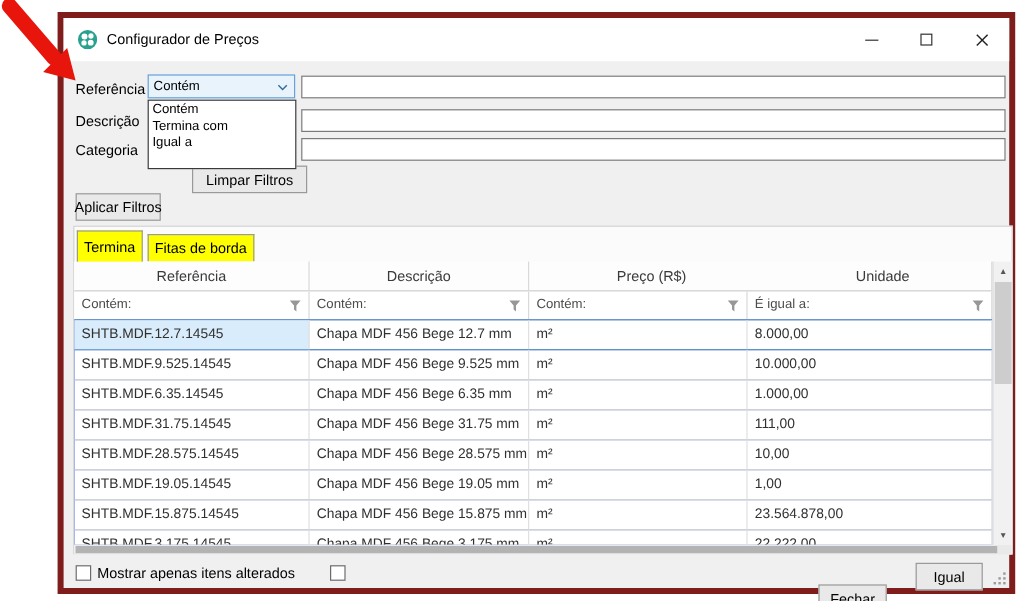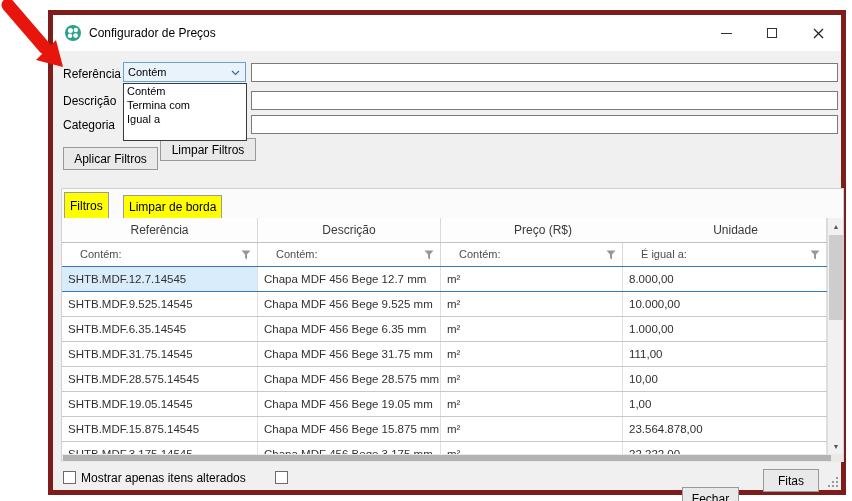--- a/index.html
+++ b/index.html
@@ -39,21 +39,21 @@
     position: absolute; left: 70px; top: 68px; width: 124px; height: 58px;
     background: #fff; border: 1px solid #3a3a3a; z-index: 50;
   }
   .dd-item { height: 14px; line-height: 14px; font-size: 11px; padding-left: 3px; white-space: nowrap; cursor: default; }
   .dd-item.hl { background: #0a6cd6; color: #fff; }
   .btn {
     position: absolute; background: #e9e9e9; border: 1px solid #999;
     font-family: "Liberation Sans", sans-serif; font-size: 12px; color: #000;
     display: flex; align-items: center; justify-content: center; cursor: default; white-space: nowrap;
   }
-  .btn-apply { left: 10px; top: 132px; width: 95px; height: 23px; }
+  .btn-apply { left: 10px; top: 146px; width: 71px; height: 23px; }
   .btn-clear { left: 107px; top: 123px; width: 96px; height: 23px; }
   
   .tabcontrol {
     position: absolute; left: 8px; top: 173px; width: 783px; height: 274px;
     background: #fbfbfb; border: 1px solid #d2d2d2;
   }
   .tab {
     position: absolute; background: #ffff00; border: 1px solid #9a9a9a; border-bottom: none;
     font-size: 12px; display: flex; align-items: center; justify-content: center;
     padding: 0 5px; cursor: default; white-space: nowrap;
@@ -62,21 +62,21 @@
   .tab.inactive { left: 61px; top: 6px; height: 23px; }
   .grid { position: absolute; left: 0; top: 29px; width: 781px; height: 244px; background: #fff; }
   .hdr-row { position: absolute; left: 0; top: 0; width: 765px; height: 25px; display: flex; border-bottom: 1px solid #c2c2c2; background: #fdfdfd; }
   .hdr-cell {
     font-size: 12px; color: #3a3a3a; text-align: center; line-height: 24px;
     border-right: 1px solid #d9d9d9; overflow: hidden; white-space: nowrap;
   }
   .c1 { width: 196px; } .c2 { width: 183px; } .c3 { width: 182px; } .c4 { width: 204px; border-right: none; }
   .flt-row { position: absolute; left: 0; top: 25px; width: 765px; height: 23px; display: flex; background: #fff; }
   .flt-cell {
-    position: relative; font-size: 11px; color: #4c4c4c; line-height: 23px; padding-left: 18px;
+    position: relative; font-size: 11px; color: #4c4c4c; line-height: 23px; padding-left: 6px;
     border-right: 1px solid #d9d9d9; white-space: nowrap; cursor: default;
   }
   .flt-cell .funnel { position: absolute; right: 6px; top: 7px; }
   .rows { position: absolute; left: 0; top: 48px; width: 765px; height: 188px; overflow: hidden; background: #1d4ed8; }
   .grid-row { display: flex; height: 25px; border-bottom: 1px solid #c8c8c8; background: #fff; cursor: default; }
   .grid-row.selected { height: 26px; border-top: 1px solid #3878b8; border-bottom: 1px solid #3878b8; }
   .grid-cell {
     font-size: 11.5px; color: #303030; line-height: 24px; padding-left: 6px;
     border-right: 1px solid #e0e0e0; overflow: hidden; white-space: nowrap;
   }
@@ -148,22 +148,22 @@
   <div class="dropdown">
     <div class="dd-item">Contém</div>
     <div class="dd-item">Termina com</div>
     <div class="dd-item">Igual a</div>
   </div>
 
   <div class="btn btn-apply">Aplicar Filtros</div>
   <div class="btn btn-clear">Limpar Filtros</div>
 
   <div class="tabcontrol">
-    <div class="tab active">Filtros</div>
-    <div class="tab inactive">Limpar de borda</div>
+    <div class="tab active">Termina</div>
+    <div class="tab inactive">Fitas de borda</div>
 
     <div class="grid">
       <div class="hdr-row">
         <div class="hdr-cell c1">Referência</div>
         <div class="hdr-cell c2">Descrição</div>
         <div class="hdr-cell c4">Preço (R$)</div>
         <div class="hdr-cell c3">Unidade</div>
       </div>
 
       <div class="flt-row">
@@ -253,21 +253,21 @@
         <div class="hs-thumb"></div>
       </div>
     </div>
   </div>
 
   <div class="checkbox cb1"></div>
   <span class="cb-label cb1-lbl">Mostrar apenas itens alterados</span>
   <div class="checkbox cb2"></div>
 
   <div class="btn btn-close">Fechar</div>
-  <div class="btn btn-save">Fitas</div>
+  <div class="btn btn-save">Igual</div>
   <div class="grip">
       <i></i>
     </div>
 </div>
 
 <svg class="annotation-arrow" width="90" height="90" viewBox="0 0 90 90">
   <path d="M8 5 L45 48" stroke="#e8150d" stroke-width="13" stroke-linecap="round" fill="none"></path>
   <polygon points="63,67 36,60 56,40" fill="#e8150d"></polygon>
 </svg>
 

